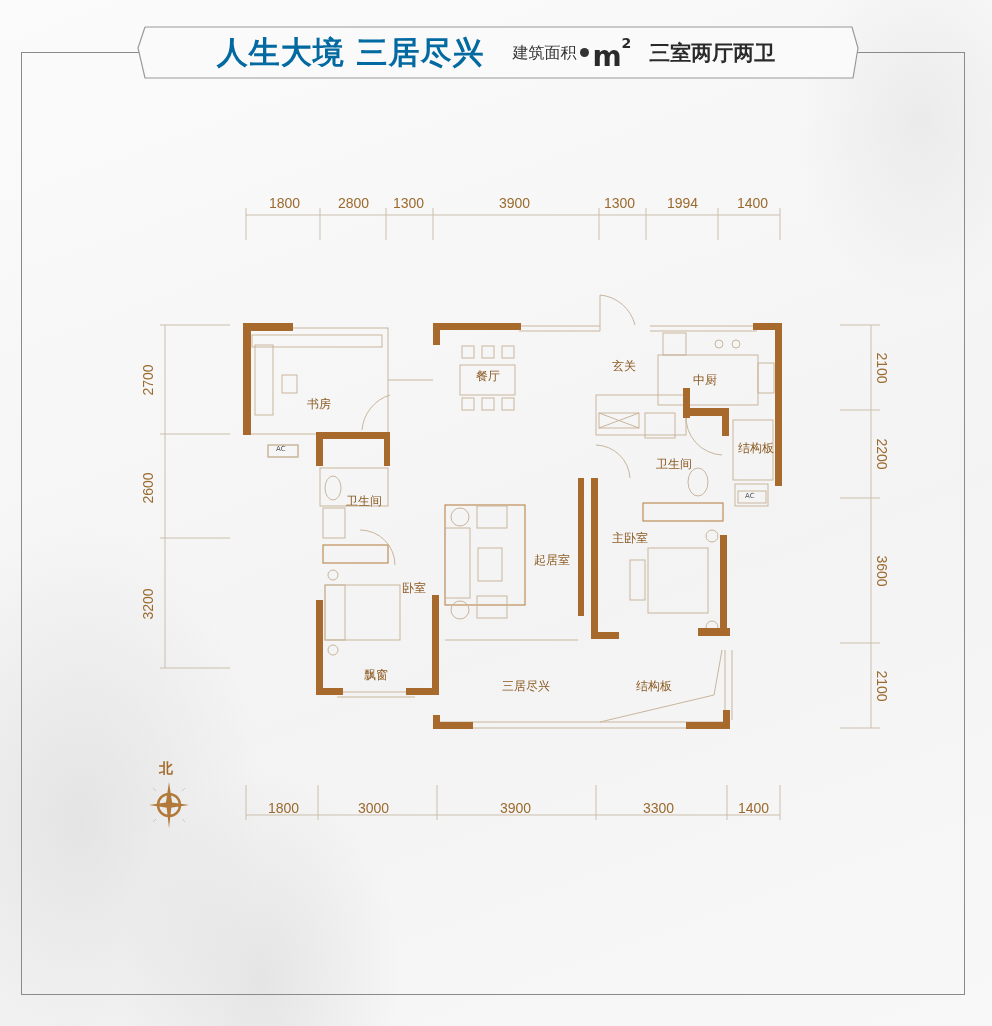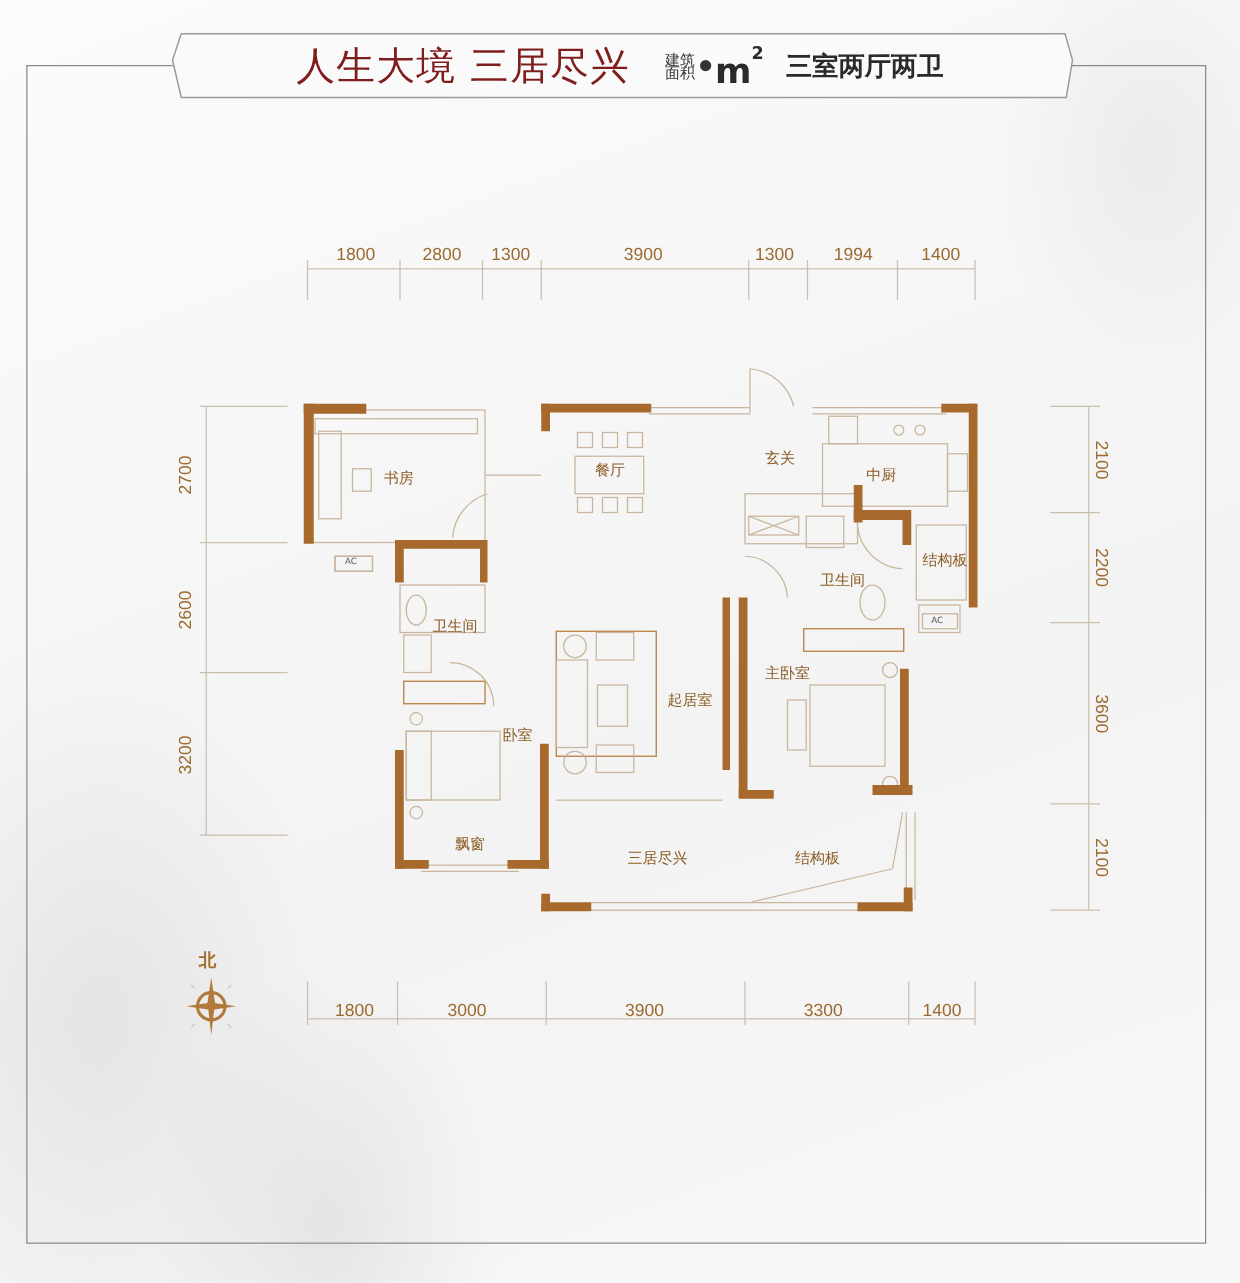--- a/index.html
+++ b/index.html
@@ -15,22 +15,22 @@
   }
   .frame {
     position: absolute; left: 21px; top: 52px; width: 944px; height: 943px;
     border: 1.5px solid #8a8a8a; box-sizing: border-box;
   }
   .banner-svg { position: absolute; left: 130px; top: 22px; }
   .banner {
     position: absolute; left: 138px; top: 27px; width: 716px; height: 51px;
     display: flex; align-items: center; justify-content: center; gap: 0;
   }
-  .b-title { font-size: 31px; color: #7f1d1d; letter-spacing: 1px; font-weight: normal; margin-right: 28px; }
-  .b-area-lbl { display: flex; flex-direction: column; font-size: 12px; line-height: 10px; color: #333; margin-right: 4px; }
+  .b-title { font-size: 31px; color: #0369a1; letter-spacing: 1px; font-weight: bold; margin-right: 28px; }
+  .b-area-lbl { display: flex; flex-direction: row; font-size: 16px; line-height: 10px; color: #333; margin-right: 4px; }
   .b-dot { width: 9px; height: 9px; border-radius: 50%; background: #333; margin-right: 3px; display:inline-block; }
   .b-area { font-size: 40px; font-weight: bold; color: #2a2a2a; letter-spacing: -1px; }
   .b-unit { font-size: 28px; font-weight: bold; color:#2a2a2a; position: relative; top: 4px; }
   .b-sup { font-size: 14px; font-weight: bold; color:#2a2a2a; position: relative; top: -10px; margin-right: 18px; }
   .b-layout { font-size: 21px; color: #2a2a2a; font-weight: bold; }
 
   .dim { position: absolute; color: #9b6a2e; font-family: "Liberation Sans", sans-serif; font-size: 14px; }
   .dim-v { transform: rotate(-90deg); transform-origin: center; }
   .dim-vr { transform: rotate(90deg); transform-origin: center; }
 
@@ -211,21 +211,21 @@
 
 <div class="dim dim-v" style="left:132px;top:372px">2700</div>
 <div class="dim dim-v" style="left:132px;top:480px">2600</div>
 <div class="dim dim-v" style="left:132px;top:596px">3200</div>
 
 <div class="dim dim-vr" style="left:866px;top:360px">2100</div>
 <div class="dim dim-vr" style="left:866px;top:446px">2200</div>
 <div class="dim dim-vr" style="left:866px;top:563px">3600</div>
 <div class="dim dim-vr" style="left:866px;top:678px">2100</div>
 
-<div class="room-label" style="left:307px;top:374px">书房</div>
+<div class="room-label" style="left:307px;top:396px">书房</div>
 <div class="room-label" style="left:476px;top:368px">餐厅</div>
 <div class="room-label" style="left:612px;top:358px">玄关</div>
 <div class="room-label" style="left:693px;top:372px">中厨</div>
 <div class="room-label" style="left:656px;top:456px">卫生间</div>
 <div class="room-label" style="left:738px;top:440px">结构板</div>
 <div class="room-label" style="left:346px;top:493px">卫生间</div>
 <div class="room-label" style="left:534px;top:552px">起居室</div>
 <div class="room-label" style="left:612px;top:530px">主卧室</div>
 <div class="room-label" style="left:402px;top:580px">卧室</div>
 <div class="room-label" style="left:364px;top:667px">飘窗</div>

